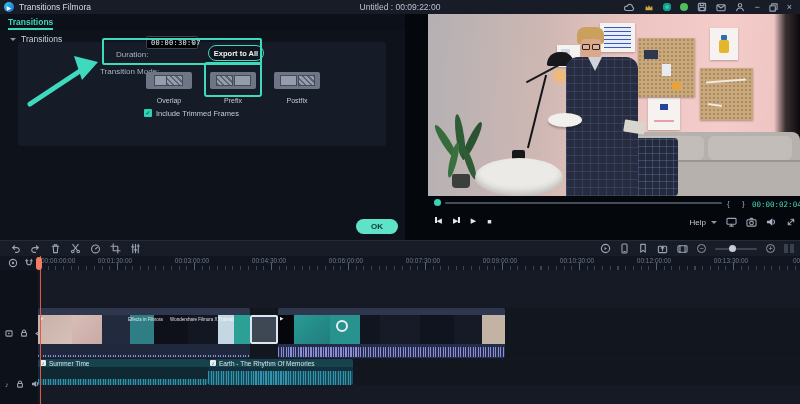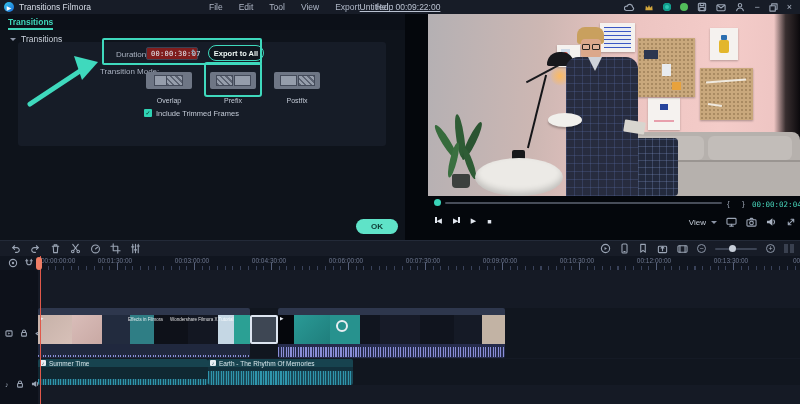--- a/index.html
+++ b/index.html
@@ -12,37 +12,37 @@
 
   
   .titlebar { position:absolute; left:0; top:0; width:800px; height:14px; background:#171c27;
               display:flex; align-items:center; font-size:8.5px; color:#aeb6c6; }
   .logo { width:10px; height:10px; border-radius:50%; margin-left:4px;
           background:linear-gradient(135deg,#35c9ef,#1a6bd8); color:#fff; font-size:6px;
           display:flex; align-items:center; justify-content:center; }
   .appname { margin-left:5px; color:#d5dbe6; }
   .menus { display:flex; gap:16px; margin-left:118px; }
   .menus span { cursor:default; }
-  .doc-title { position:absolute; left:50%; transform:translateX(-50%); color:#b9c1d0;text-decoration:underline; }
+  .doc-title { position:absolute; left:50%; transform:translateX(-50%); color:#b9c1d0; }
   .tb-icons { margin-left:auto; display:flex; align-items:center; gap:9px; padding-right:8px; }
   .dot { width:8px; height:8px; border-radius:50%; display:inline-block; }
   .winbtn { color:#aeb6c6; font-size:9px; line-height:9px; }
 
   
   .workspace { position:absolute; left:0; top:14px; width:800px; height:226px; }
   .left-panel { position:absolute; left:0; top:0; width:405px; height:226px; background:#0e131b; }
   .tabbar { position:absolute; left:0; top:0; width:405px; height:16px; background:#0c1018; }
   .tab { position:absolute; left:8px; top:0; height:16px; display:flex; align-items:center;
          color:#3fd6ba; font-size:8.5px; font-weight:bold; }
   .tab::after { content:""; position:absolute; left:0; bottom:0; width:100%; height:2px; background:#3fd6ba; }
   .sect { position:absolute; left:10px; top:20px; display:flex; align-items:center; gap:5px;
           font-size:8.5px; color:#cdd4df; }
   .innerbox { position:absolute; left:18px; top:28px; width:368px; height:104px; background:#161c27; border-radius:3px; }
   .lbl { position:absolute; font-size:8px; color:#a9b1c0; }
-  .dur-input { position:absolute; left:146px; top:33px; width:52px; height:13px; background:#7f1d1d;
+  .dur-input { position:absolute; left:146px; top:22px; width:52px; height:13px; background:#000000;
                border:1px solid #3a4254; border-radius:2px; color:#e4e9f1; font-size:7px;
                display:flex; align-items:center; padding-left:4px; letter-spacing:.3px; }
   .spin { position:absolute; right:2px; top:1px; display:flex; flex-direction:column; gap:1px; }
   .spin i { width:0; height:0; border-left:2.5px solid transparent; border-right:2.5px solid transparent; }
   .spin .up { border-bottom:3px solid #8b94a6; }
   .spin .dn { border-top:3px solid #8b94a6; }
   .apply-btn { position:absolute; left:208px; top:31px; width:56px; height:16px; border:1px solid #3fd9bd;
                border-radius:9px; color:#eef6f4; font-size:7.5px; font-weight:bold;
                display:flex; align-items:center; justify-content:center; background:#10161f; }
   .ann { position:absolute; border:2px solid #3fd9bd; pointer-events:none; z-index:5; }
@@ -128,28 +128,20 @@
 </head>
 <body>
 
 <div id="app">
 
   <div class="titlebar">
     <div class="logo">
         <span>▶</span>
       </div>
     <span class="appname">Transitions Filmora</span>
-    <div class="menus">
-      <span>File</span>
-      <span>Edit</span>
-      <span>Tool</span>
-      <span>View</span>
-      <span>Export</span>
-      <span>Help</span>
-    </div>
     <span class="doc-title">Untitled : 00:09:22:00</span>
     <div class="tb-icons">
       <span class="ico">
           <svg width="11" height="9" viewBox="0 0 11 9">
             <path d="M2.8 7.5 a2.2 2.2 0 1 1 .4-4.3 a2.8 2.8 0 0 1 5.4 .8 a1.9 1.9 0 0 1 -.4 3.5 z"></path>
           </svg>
         </span>
       <span class="ico">
           <svg width="10" height="9" viewBox="0 0 11 9">
             <path d="M1.5 7.5 L2 2.5 L4.3 4.8 L5.5 1.5 L6.7 4.8 L9 2.5 L9.5 7.5 Z" fill="#d4a73c" stroke="none"></path>
@@ -328,21 +320,21 @@
 
       <div class="transport">
         <span><i class="vbar"></i><span>◀</span></span>
         <span><span>▶</span><i class="vbar"></i></span>
         <span>▶</span>
         <span>■</span>
       </div>
 
       <div class="pv-right">
         <span style="display:flex; align-items:center; gap:5px;">
-          <span>View</span>
+          <span>Help</span>
           <span class="caret"></span>
         </span>
         <span class="ico">
             <svg width="11" height="10" viewBox="0 0 12 11">
               <rect x="1" y="1.5" width="10" height="6.5" rx="1"></rect>
               <path d="M6 8 v2 M4 10 h4"></path>
             </svg>
           </span>
         <span class="ico">
             <svg width="11" height="10" viewBox="0 0 12 11">

